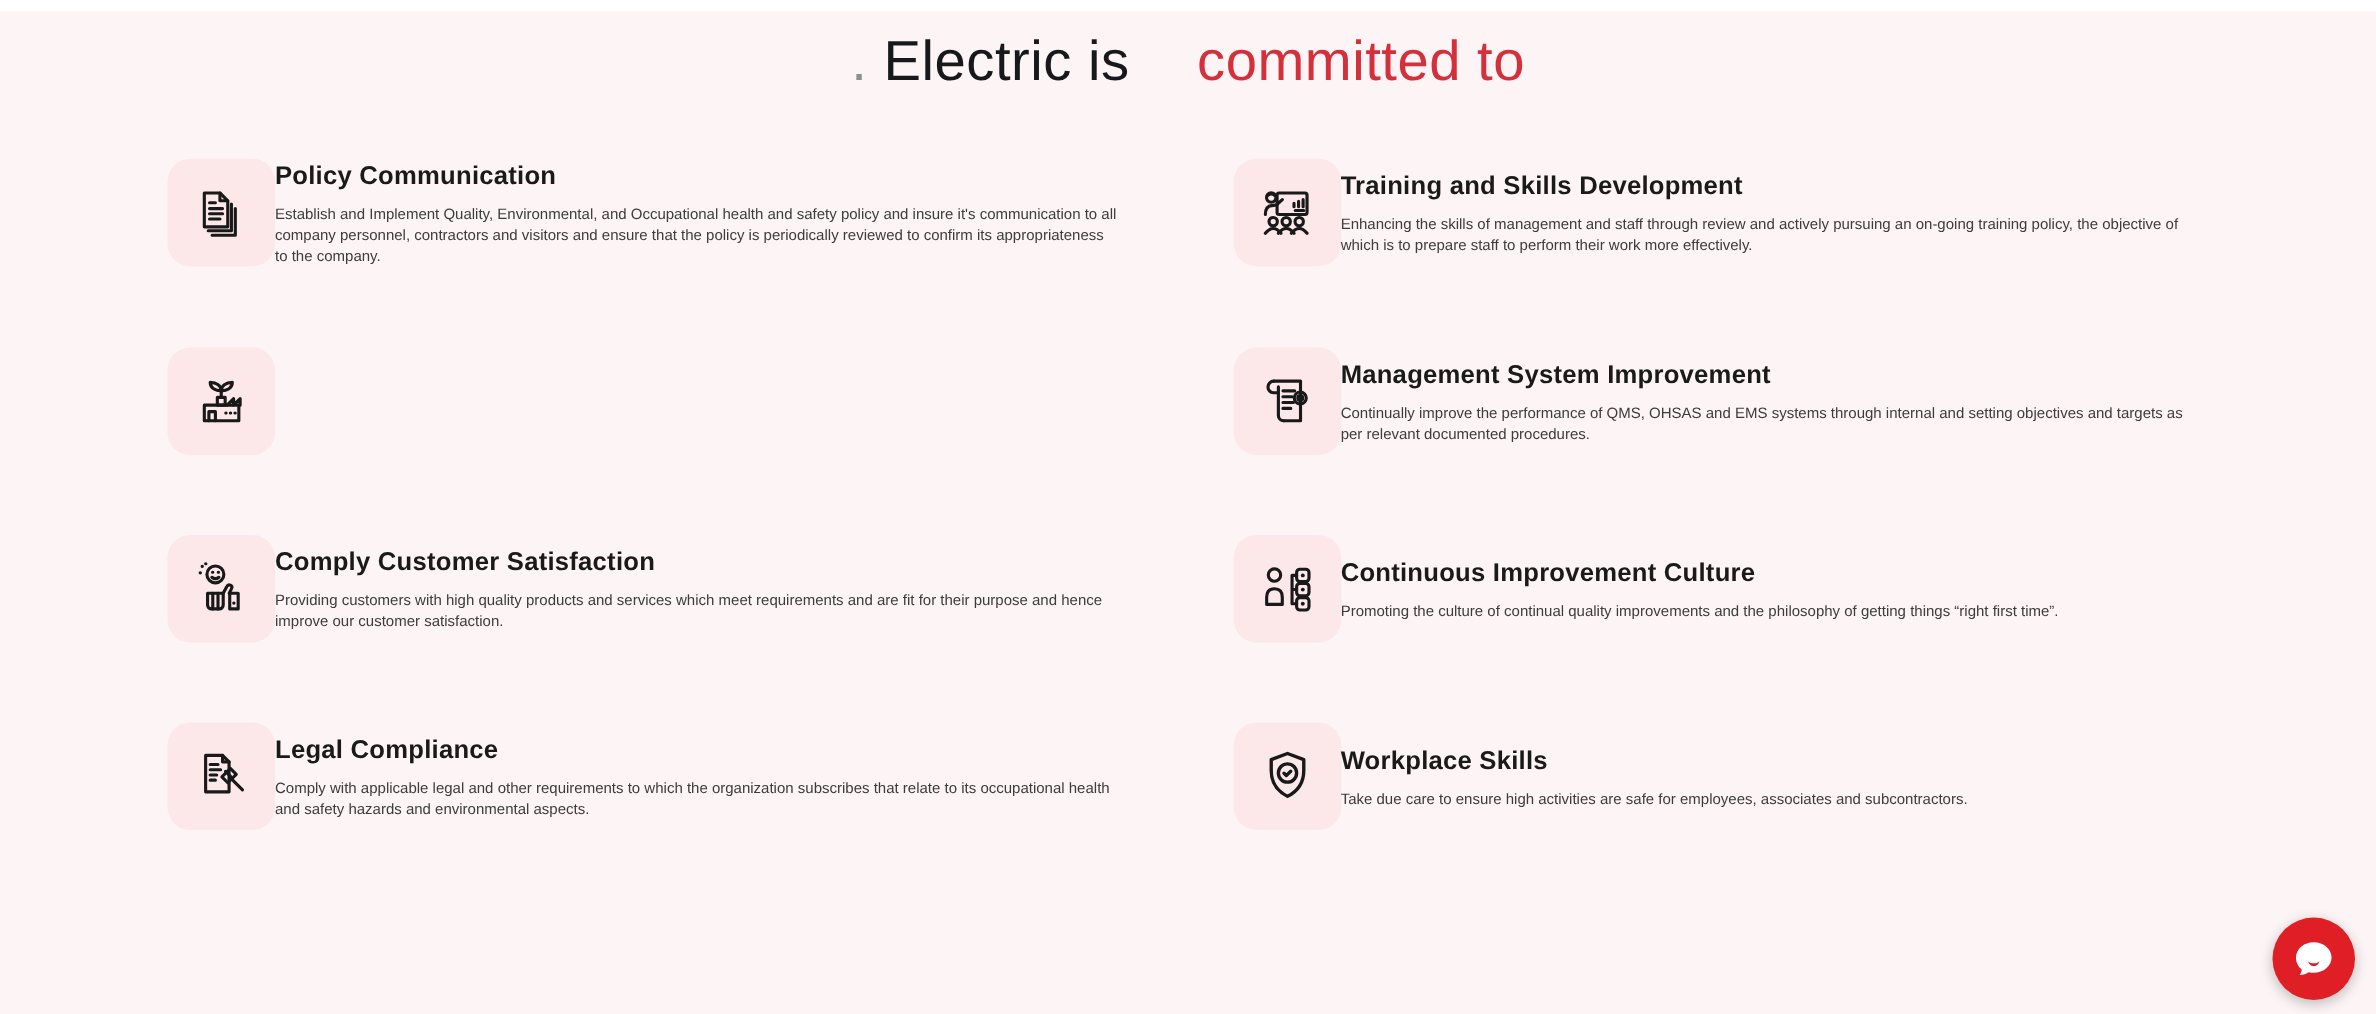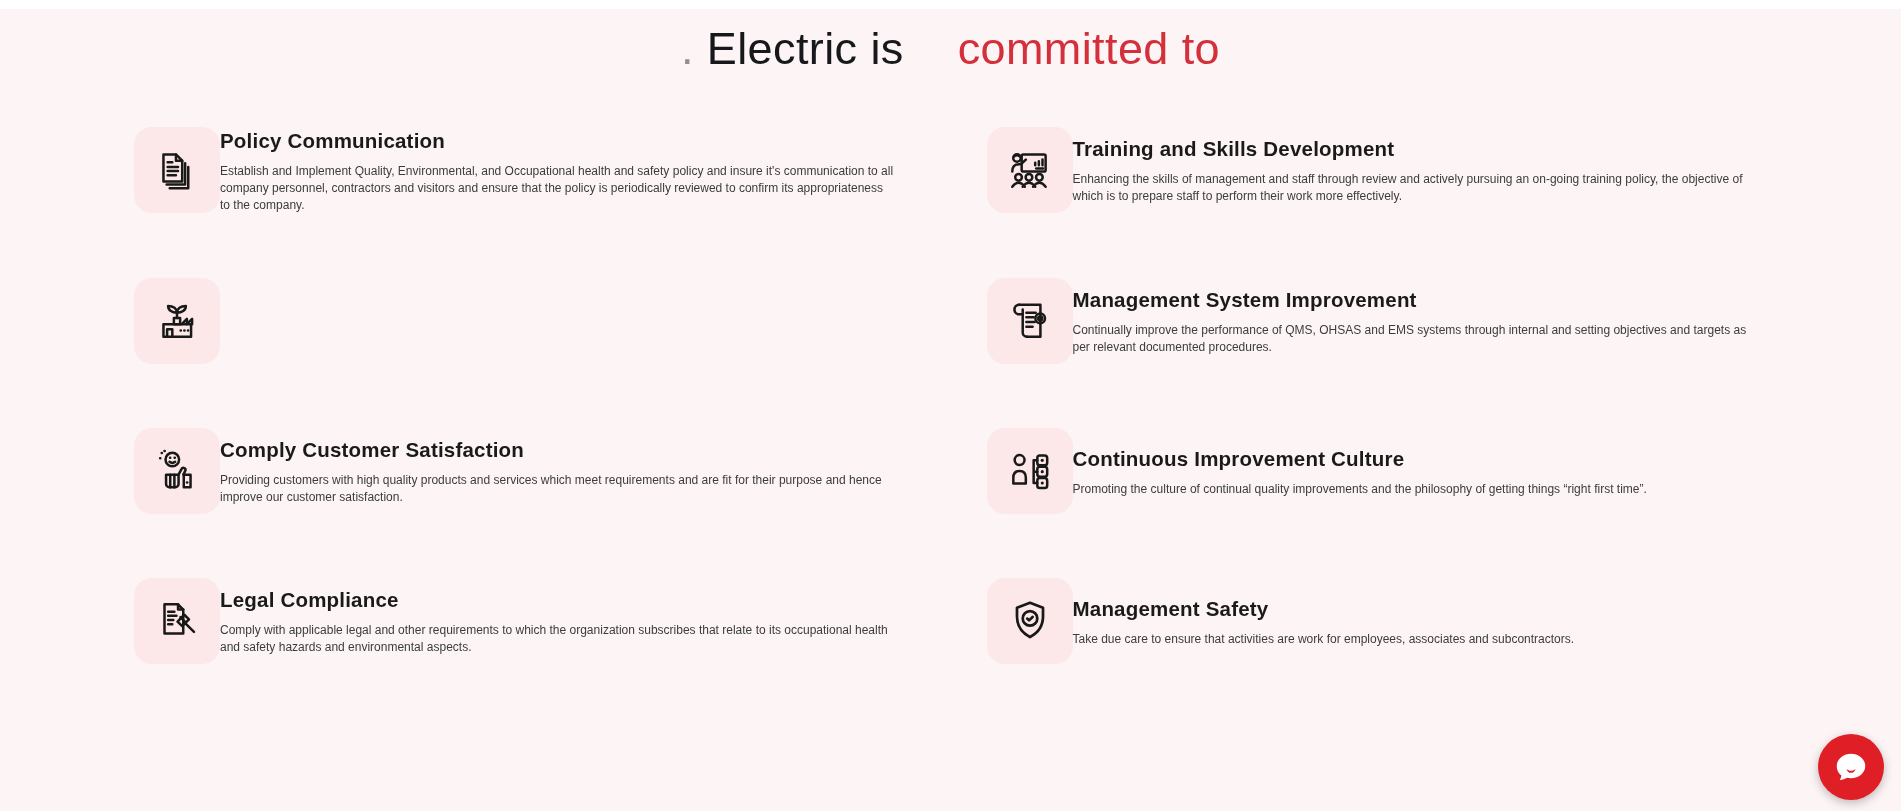--- a/index.html
+++ b/index.html
@@ -240,22 +240,22 @@
     <div class="tile">
       <span class="icon">
           <svg width="50" height="50" viewBox="0 0 48 48" fill="none" stroke="#191919" stroke-width="2.6" stroke-linecap="round" stroke-linejoin="round">
             <path d="M24 6.5l12.5 4.75v8.25c0 9.5-5.2 16.2-12.5 19.9-7.3-3.7-12.5-10.4-12.5-19.9v-8.25z"></path>
             <circle cx="24" cy="21.5" r="7"></circle>
             <path d="M21.3 21.7l1.8 1.7 3.4-3.3"></path>
           </svg>
         </span>
     </div>
     <div class="card-text">
-      <h3>Management Safety</h3>
-      <p>Take due care to ensure that activities are work for employees, associates and subcontractors.</p>
+      <h3>Workplace Skills</h3>
+      <p>Take due care to ensure high activities are safe for employees, associates and subcontractors.</p>
     </div>
   </div>
 
 </div>
 
 <button class="chat-fab">
   <span class="icon">
       <svg width="38" height="38" viewBox="0 0 36 36">
         <path fill="#ffffff" d="M18 5.5c7.5 0 13.5 5.2 13.5 11.6S25.5 28.7 18 28.7c-1.3 0-2.5-.14-3.7-.4-1.9 1.2-4.2 2-7 2.1.95-1.35 1.5-2.8 1.6-4.3-2.8-2.1-4.4-5.4-4.4-8.9C4.5 10.7 10.5 5.5 18 5.5z"></path>
         <path fill="#e01e25" d="M13.6 19.8c1.4 1.15 2.85 1.7 4.4 1.7s3-.55 4.4-1.7c-.95 2.5-2.5 3.75-4.4 3.75s-3.45-1.25-4.4-3.75z"></path>

